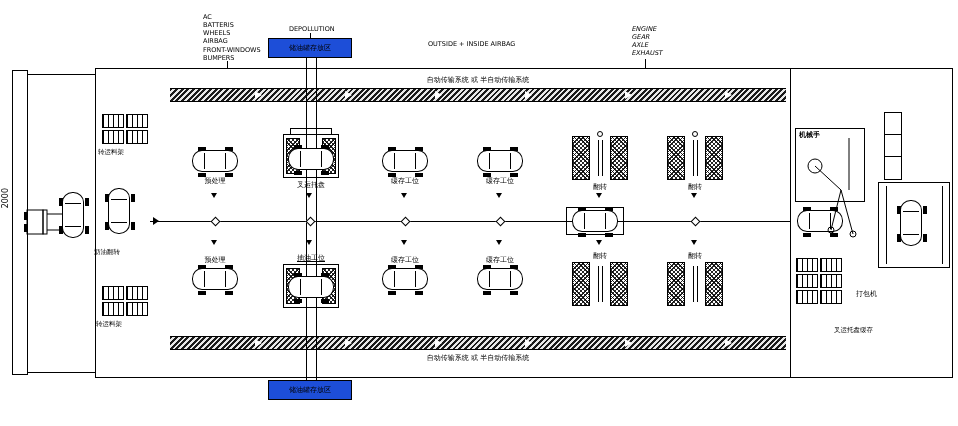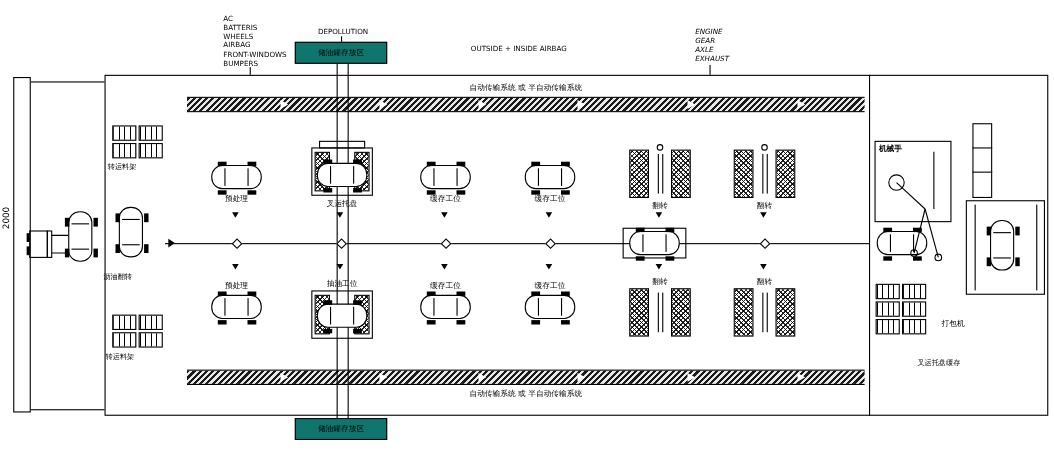--- a/index.html
+++ b/index.html
@@ -1,19 +1,19 @@
 <!DOCTYPE html>
 <html><head>
 <meta charset="utf-8">
 <style>
   html,body{margin:0;padding:0;background:#fff;}
   .plan{position:relative;width:958px;height:426px;background:#fff;color:#000;
         font-family:"DejaVu Sans",sans-serif;overflow:hidden;}
   .abs{position:absolute;}
-  .box{position:absolute;border:1px solid #000;box-sizing:border-box;background:#0f766e;}
+  .box{position:absolute;border:1px solid #000;box-sizing:border-box;background:#1d4ed8;}
   .frame{background:transparent;}
   .thick{border-width:1.5px;}
   .hline{position:absolute;height:0;border-top:1px solid #000;}
   .vline{position:absolute;width:0;border-left:1px solid #000;}
   .lbl{position:absolute;font-size:7px;line-height:1.2;color:#000;white-space:nowrap;}
   .lbl-en{position:absolute;font-size:6.5px;line-height:1.25;color:#000;}
   .pre{white-space:pre-line;}
   .ctr{text-align:center;}
   .belt{position:absolute;height:14px;border-top:1.5px solid #000;border-bottom:1.5px solid #000;
         box-sizing:border-box;
@@ -155,21 +155,21 @@
   <span class="tri" style="left:211px;top:240px;"></span>
   <span class="tri" style="left:306px;top:240px;"></span>
   <span class="tri" style="left:401px;top:240px;"></span>
   <span class="tri" style="left:496px;top:240px;"></span>
   <span class="tri" style="left:596px;top:240px;"></span>
   <span class="tri" style="left:691px;top:240px;"></span>
 
   <div class="lbl ctr" style="left:192px;top:256px;width:46px;">预处理</div>
   <div class="car-h" style="left:192px;top:268px;"></div>
 
-  <div class="lbl ctr" style="left:283px;top:254px;width:56px;">抽油工位</div>
+  <div class="lbl ctr" style="left:283px;top:254px;width:56px;text-decoration:underline;">抽油工位</div>
   <div class="box frame" style="left:283px;top:264px;width:56px;height:44px;"></div>
   <div class="hatch" style="left:286px;top:268px;width:14px;height:36px;"></div>
   <div class="hatch" style="left:322px;top:268px;width:14px;height:36px;"></div>
   <div class="car-h" style="left:288px;top:276px;"></div>
 
   <div class="lbl ctr" style="left:382px;top:256px;width:46px;">缓存工位</div>
   <div class="car-h" style="left:382px;top:268px;"></div>
 
   <div class="lbl ctr" style="left:477px;top:256px;width:46px;">缓存工位</div>
   <div class="car-h" style="left:477px;top:268px;"></div>

